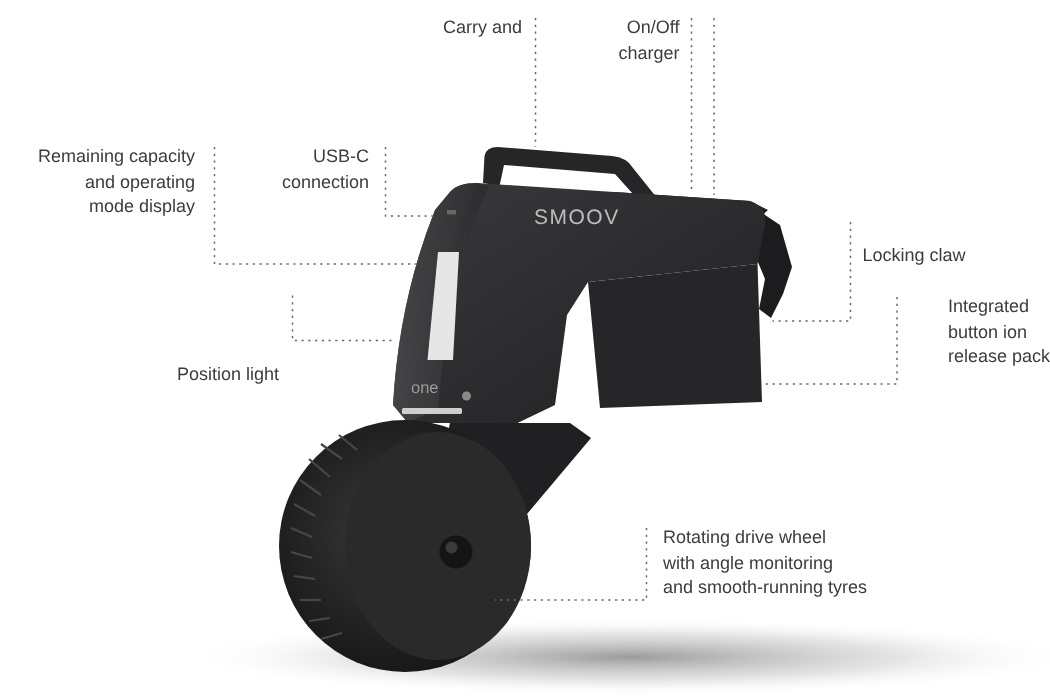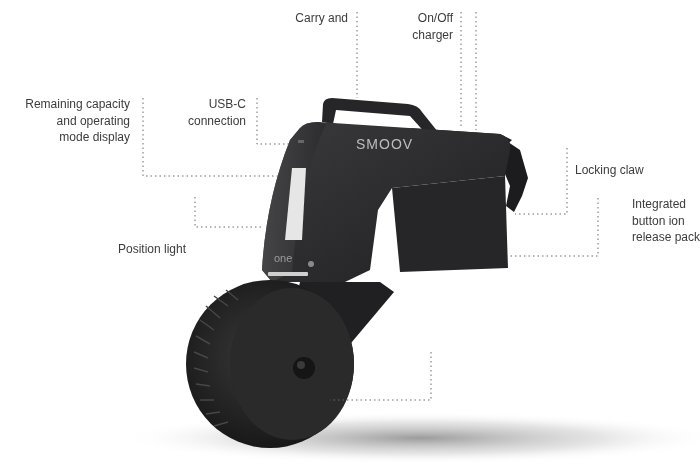--- a/index.html
+++ b/index.html
@@ -134,14 +134,19 @@
   <div class="label right" style="right:514px; top:197px;margin-top:44px;">
     <div>Position light</div>
   </div>
 
   <div class="label left" style="left:632px; top:196px;">
     <div>Integrated</div>
     <div>button ion</div>
     <div>release pack</div>
   </div>
 
+  <div class="label left" style="left:442px; top:350px;">
+    <div>Rotating drive wheel</div>
+    <div>with angle monitoring</div>
+    <div>and smooth-running tyres</div>
+  </div>
 
 </div>
 
 </body></html>

